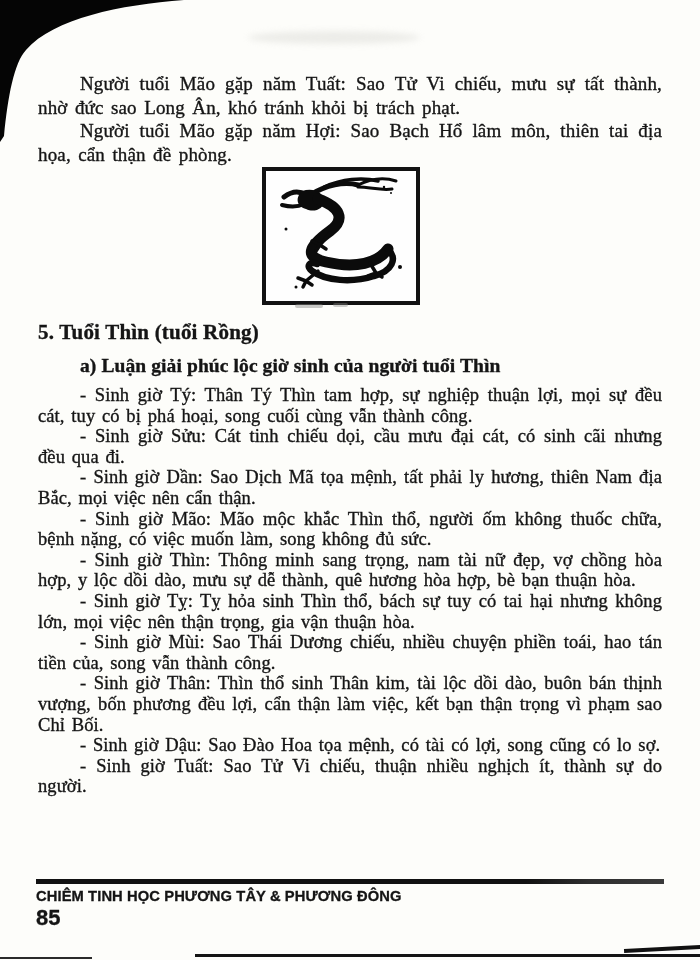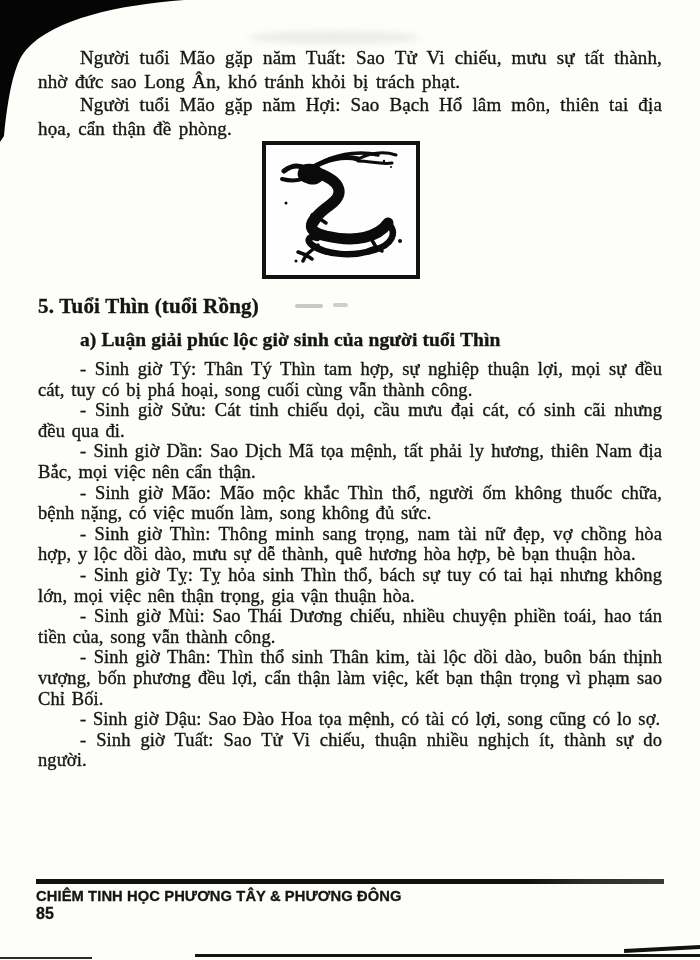--- a/index.html
+++ b/index.html
@@ -5,21 +5,21 @@
   html,body{margin:0;padding:0;background:#e9e9e9;}
   .page{
     position:relative;width:700px;height:960px;background:#fdfdfa;
     overflow:hidden;color:#151515;
     font-family:"Liberation Serif","DejaVu Serif",serif;
     -webkit-text-stroke:0.35px #161616;
   }
   .content{position:absolute;left:38px;right:38px;top:0;}
   p.body{margin:0;text-align:justify;text-indent:42px;
     font-size:19px;line-height:23.5px;word-spacing:2.5px;letter-spacing:0.15px;}
-  .intro{padding-top:46px;}
+  .intro{padding-top:72px;}
   
   .figure-box{
     box-sizing:border-box;width:158px;height:138px;border:4px solid #121212;
     margin:1px 0 0 224px;background:#fefefe;position:relative;
   }
   .figure-box svg{position:absolute;left:0;top:0;}
   h2.section{
     margin:15px 0 0;text-align:left;font-size:21px;font-weight:700;
     line-height:24px;letter-spacing:0.2px;
   }
@@ -34,21 +34,21 @@
   .footer-rule{height:5px;background:#121212;border:0;margin:0;
     background:linear-gradient(to right,#111 0%,#111 78%,#2e2e2e 88%,#3a3a3a 100%);}
   .footer-row{display:flex;justify-content:space-between;align-items:flex-start;margin-top:3px;flex-direction:column;}
   .footer-title{
     font-family:"Liberation Sans","DejaVu Sans",sans-serif;font-weight:700;
     font-size:15.5px;letter-spacing:0.1px;transform:scaleX(0.95);transform-origin:left top;
     white-space:nowrap;-webkit-text-stroke:0.3px #111;
   }
   .footer-pagenum{
     font-family:"Liberation Sans","DejaVu Sans",sans-serif;font-weight:700;
-    font-size:16px;margin-right:28px;-webkit-text-stroke:0.3px #111;
+    font-size:22px;margin-right:28px;-webkit-text-stroke:0.3px #111;
   }
   
   .corner-blot{position:absolute;left:0;top:0;pointer-events:none;}
   .top-smudge{position:absolute;left:248px;top:31px;width:172px;height:13px;
     background:#d8d8d3;border-radius:50%;filter:blur(3px);opacity:.45;}
   .under-figure-mark-1{position:absolute;left:295px;top:304px;width:28px;height:4px;
     background:#8a8a86;opacity:.45;border-radius:2px;filter:blur(0.5px);}
   .under-figure-mark-2{position:absolute;left:333px;top:303px;width:15px;height:4px;
     background:#8a8a86;opacity:.4;border-radius:2px;filter:blur(0.5px);}
   .bottom-edge-main{position:absolute;left:195px;right:0;top:954px;height:2.5px;background:#141414;}

